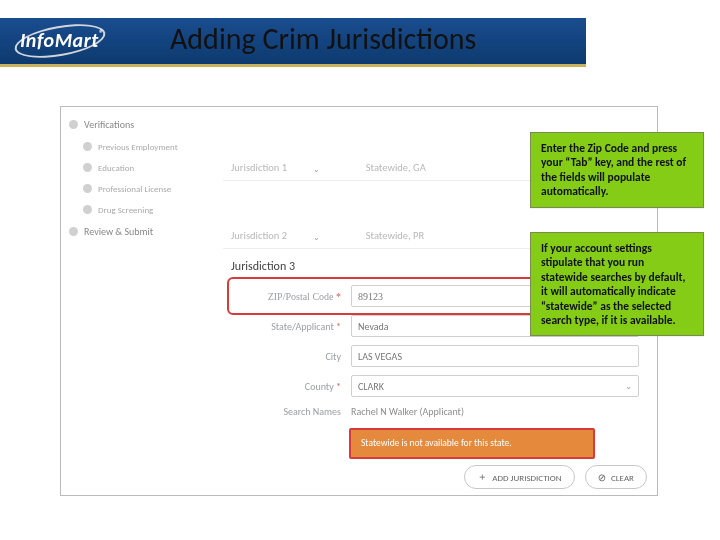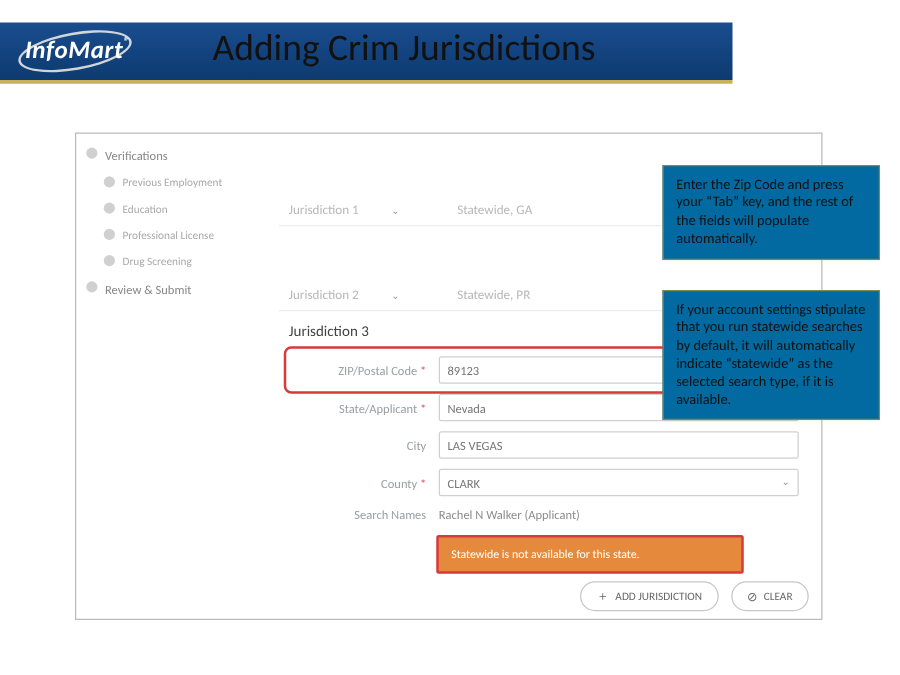--- a/index.html
+++ b/index.html
@@ -17,49 +17,49 @@
   .logo .mart { color:#fff; font-weight:700; }
   .logo .r { font-size:9px; vertical-align: top; }
 
   .title { position: absolute; top: 20px; left: 170px; font-size: 30px; color: #111; font-weight: 400; }
 
   
   .panel { position: absolute; top: 106px; left: 60px; width: 598px; height: 390px; border: 1px solid #bbb; background: #fff; }
 
   
   .sidebar { position:absolute; top:0; left:0; width:156px; height:100%; padding:6px 4px; font-size:10px; color:#888; }
-  .srow { display:flex; gap:6px; padding:5px 4px; }
+  .srow { display:flex; align-items:center; gap:6px; padding:5px 4px; }
   .bullet { width:9px; height:9px; border-radius:50%; background:#d0d0d0; flex-shrink:0; }
   .bullet.green { background:#2eb86b; position:relative; }
   .bullet.green::after { content:""; position:absolute; left:2px; top:2px; width:4px; height:3px; border:1.5px solid #fff; border-top:none; border-right:none; transform:rotate(-45deg); }
   .srow.sub { padding-left:18px; font-size:9px; color:#aaa; }
 
   
   .main { position:absolute; left:156px; top:0; right:0; bottom:0; padding:6px 10px 4px 6px; }
   .jrow { display:flex; align-items:flex-end; gap:26px; padding:6px 8px; border-bottom:1px solid #eee; color:#888; font-size:10.5px;margin-top:42px; }
   .jrow.dim { color:#b8b8b8; }
   .chev { font-size:8px; color:#999; }
   .jtitle { color:#444; font-size:12px; padding:10px 8px 6px; }
 
   .form { padding:2px 8px 6px; }
   .frow { display:flex; align-items:center; gap:10px; padding:4px 0; font-size:10px; color:#9aa0a6; }
   .flabel { width:110px; text-align:right; }
   .finput { flex:1; height:22px; border:1px solid #d0d0d0; border-radius:2px; background:#fff; padding:0 6px; display:flex; align-items:center; color:#777; font-size:10px; }
   .req { color:#d25b5b; }
 
-  .hl-red { outline:2px solid #d63a3a; outline-offset:2px; border-radius:2px; }
+  .hl-red { outline:2px solid #d63a3a; outline-offset:2px; border-radius:2px;font-family:Liberation Serif, serif; }
 
   .warning { margin:6px 0 0 118px; width:246px; border:2px solid #d63a3a; background:#e58a3d; color:#fff; font-size:9.5px; padding:8px 10px; border-radius:2px; line-height:1.2; }
 
   .btnrow { position:absolute; left:164px; bottom:6px; right:10px; display:flex; justify-content:flex-end; gap:10px; }
   .btn { border:1px solid #c7c7c7; background:#fff; border-radius:14px; padding:4px 12px; font-size:9px; color:#666; display:flex; align-items:center; gap:5px; }
   .btn .ic { font-size:10px; }
 
   
-  .callout { position:absolute; background:#0369a1; border:1px solid #7a8a50; padding:8px 10px; font-size:11.5px; line-height:1.25; font-weight:400; color:#111; box-shadow:0 1px 1px rgba(0,0,0,.05); }
+  .callout { position:absolute; background:#84cc16; border:1px solid #7a8a50; padding:8px 10px; font-size:11.5px; line-height:1.25; font-weight:700; color:#111; box-shadow:0 1px 1px rgba(0,0,0,.05); }
   .callout.c1 { top:132px; left:530px; width:174px; }
   .callout.c2 { top:232px; left:530px; width:174px; }
 </style>
 </head>
 <body>
 
 <div class="slide">
 
   <div class="header-band"></div>
 

